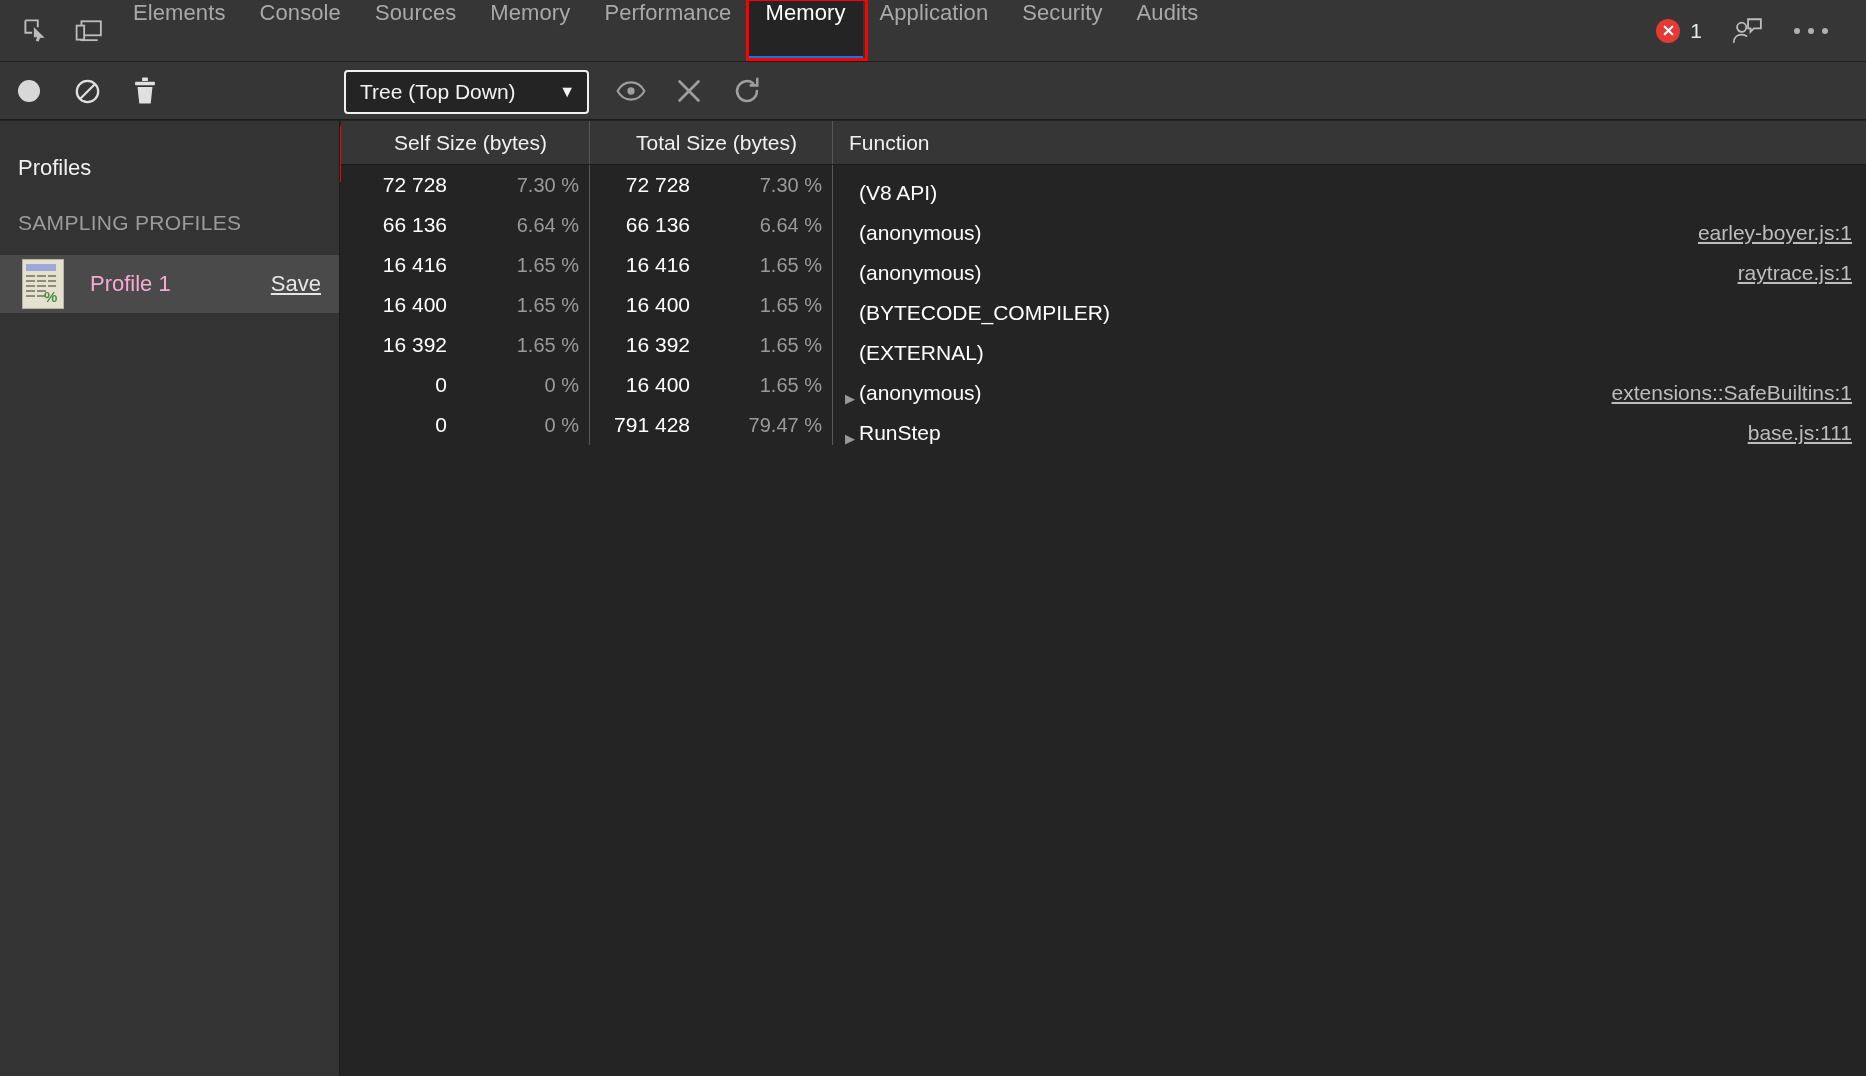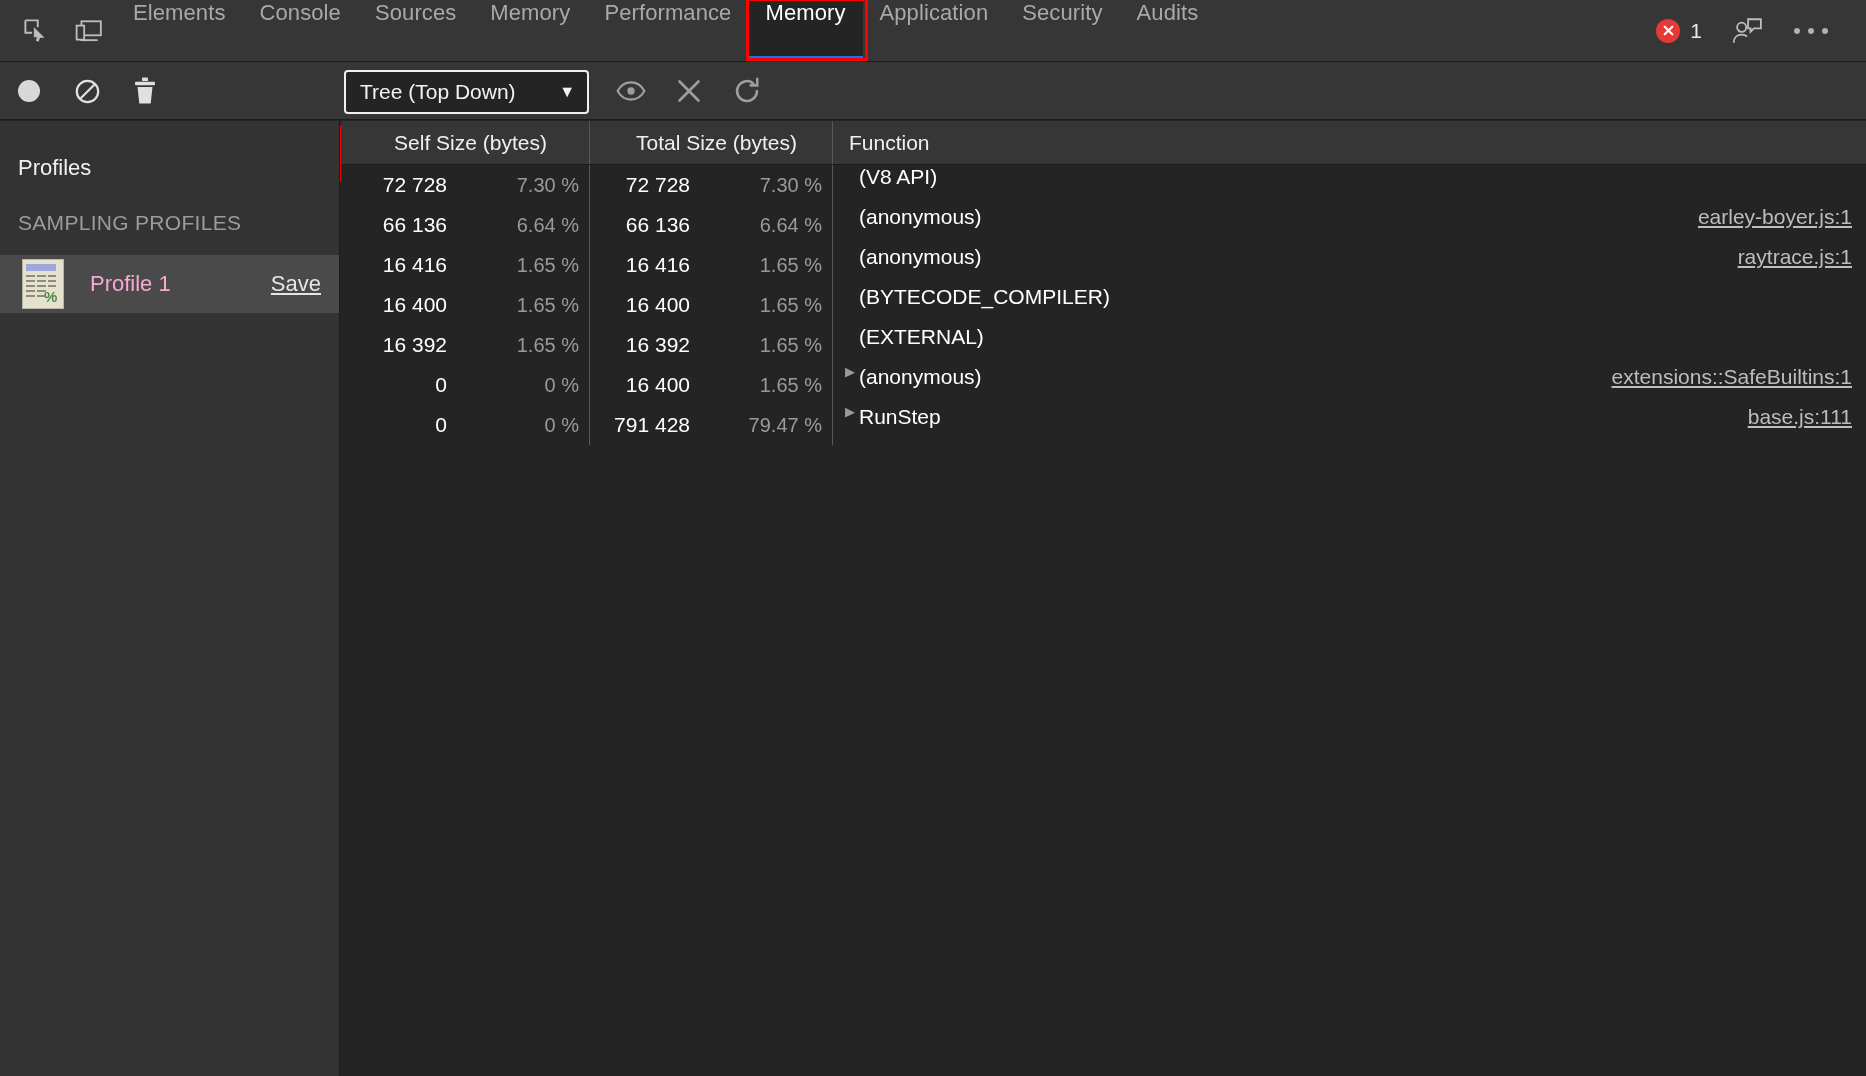--- a/index.html
+++ b/index.html
@@ -265,21 +265,21 @@
   }
   .num-pct {
     color: #9a9a9a;
     font-size: 20px;
     text-align: right;
     min-width: 92px;
   }
   .cell-func {
     flex: 1;
     display: flex;
-    align-items: flex-start;
+    align-items: flex-end;
     padding: 0 8px 0 8px;
     box-sizing: border-box;
     height: 40px;
   }
   .twisty {
     width: 18px;
     flex: 0 0 auto;
     color: #9a9a9a;
     font-size: 13px;
     line-height: 1;

